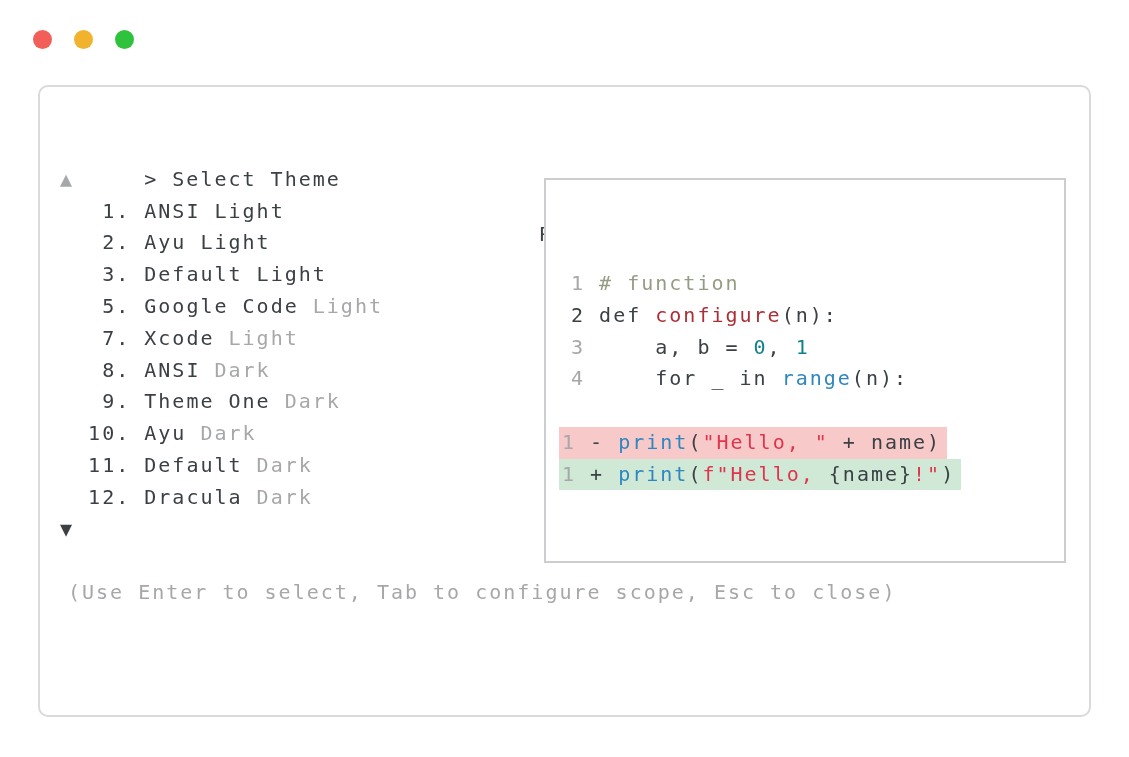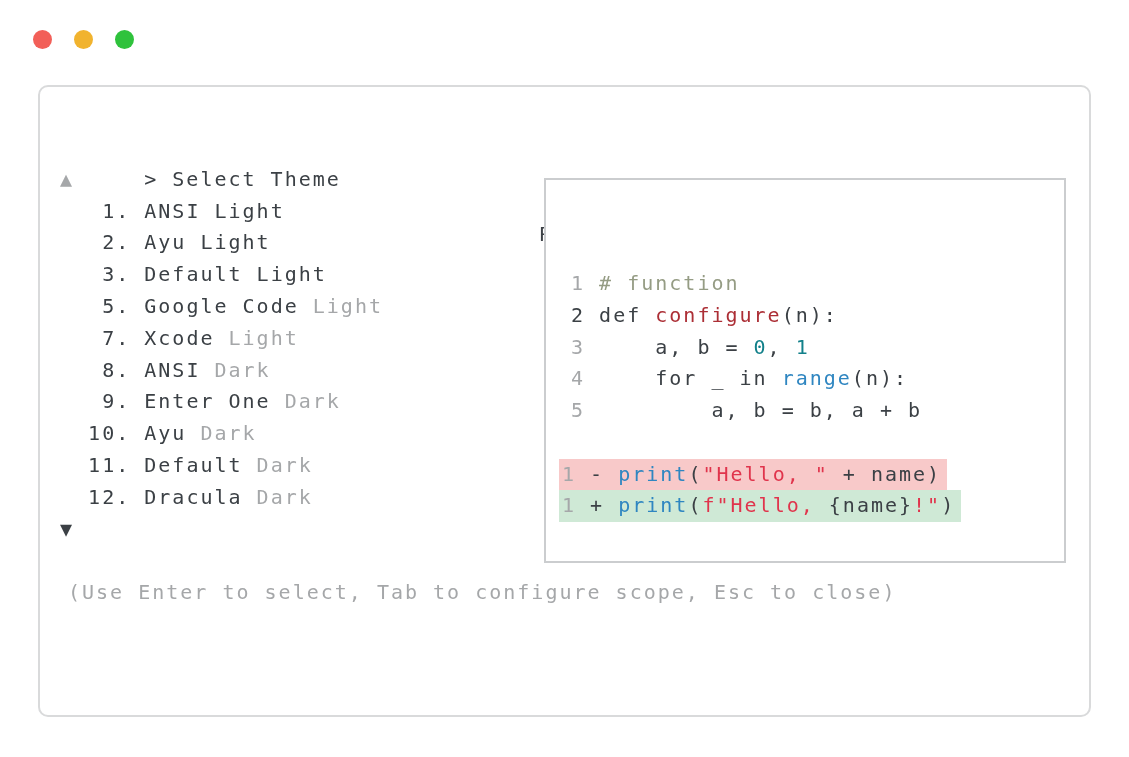--- a/index.html
+++ b/index.html
@@ -57,37 +57,36 @@
       <span>&gt;</span><span class="title">Select Theme</span>
     </div>
     <div class="row arrow-up">▲</div>
     <div id="theme-list">
         <div class="row"><span class="fg">  </span><span class="fg"> 1. </span><span class="fg">ANSI </span><span class="fg">Light</span></div>
         <div class="row"><span class="fg">  </span><span class="fg"> 2. </span><span class="fg">Ayu </span><span class="fg">Light</span></div>
         <div class="row"><span class="fg">  </span><span class="fg"> 3. </span><span class="fg">Default </span><span class="fg">Light</span></div>
         <div class="row"><span class="fg">  </span><span class="fg"> 5. </span><span class="fg">Google Code </span><span class="dim">Light</span></div>
         <div class="row"><span class="fg">  </span><span class="fg"> 7. </span><span class="fg">Xcode </span><span class="dim">Light</span></div>
         <div class="row"><span class="fg">  </span><span class="fg"> 8. </span><span class="fg">ANSI </span><span class="dim">Dark</span></div>
-        <div class="row"><span class="fg">  </span><span class="fg"> 9. </span><span class="fg">Enter One </span><span class="dim">Dark</span></div>
+        <div class="row"><span class="fg">  </span><span class="fg"> 9. </span><span class="fg">Theme One </span><span class="dim">Dark</span></div>
         <div class="row"><span class="fg">  </span><span class="fg">10. </span><span class="fg">Ayu </span><span class="dim">Dark</span></div>
         <div class="row"><span class="fg">  </span><span class="fg">11. </span><span class="fg">Default </span><span class="dim">Dark</span></div>
         <div class="row"><span class="fg">  </span><span class="fg">12. </span><span class="fg">Dracula </span><span class="dim">Dark</span></div>
       </div>
     <div class="row arrow-down">▼</div>
     <div class="row"></div>
     <div class="row footer-row">(Use Enter to select, Tab to configure scope, Esc to close)</div>
   </div>
 
   <div class="preview-label">Preview</div>
   <div class="preview-box">
     <div class="code" id="code-block">
         <div class="row"><span class="ln">1 </span><span class="cm"># function</span></div>
         <div class="row"><span class="fg">2 </span><span class="fg">def </span><span class="defname">configure</span><span class="fg">(n):</span></div>
         <div class="row"><span class="ln">3 </span><span class="fg">    a, b = </span><span class="num">0</span><span class="fg">, </span><span class="num">1</span></div>
         <div class="row"><span class="ln">4 </span><span class="fg">    for _ in </span><span class="call">range</span><span class="fg">(n):</span></div>
-        <div class="row"><span class="ln">5 </span><span class="fg">        a, b = b, a + b</span></div>
         <div class="row"></div>
         <div class="row diff-row"><span class="diff-wrap diff-del"><span class="ln">1 </span><span class="fg">- </span><span class="call">print</span><span class="fg">(</span><span class="str">"Hello, "</span><span class="fg"> + name)</span></span></div>
         <div class="row diff-row"><span class="diff-wrap diff-add"><span class="ln">1 </span><span class="fg">+ </span><span class="call">print</span><span class="fg">(</span><span class="str">f"Hello, </span><span class="fg">{name}</span><span class="str">!"</span><span class="fg">)</span></span></div>
       </div>
   </div>
 
 </div>
 
 </body></html>

